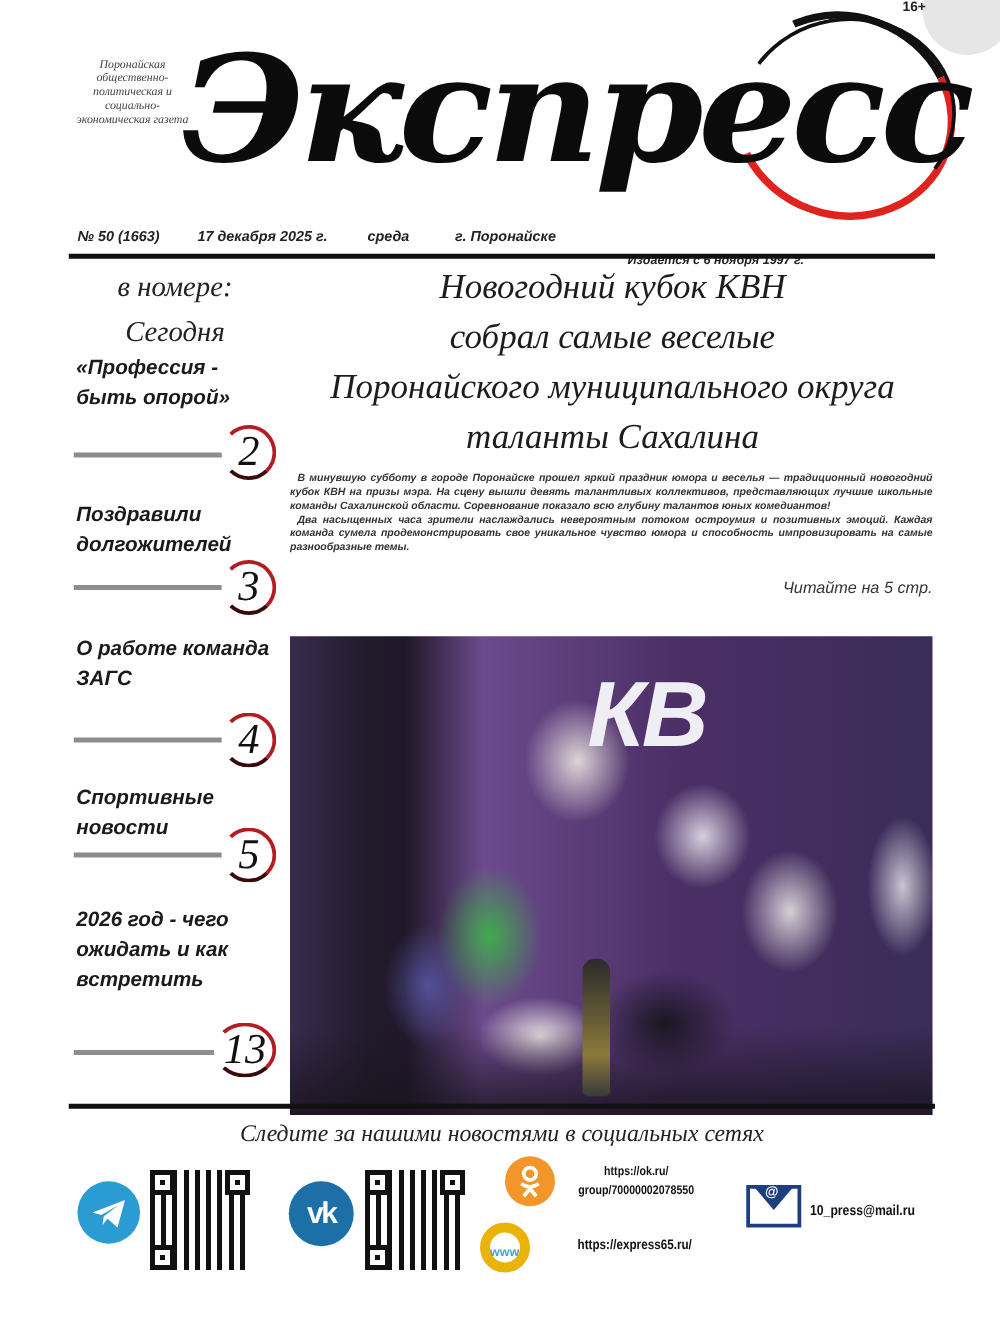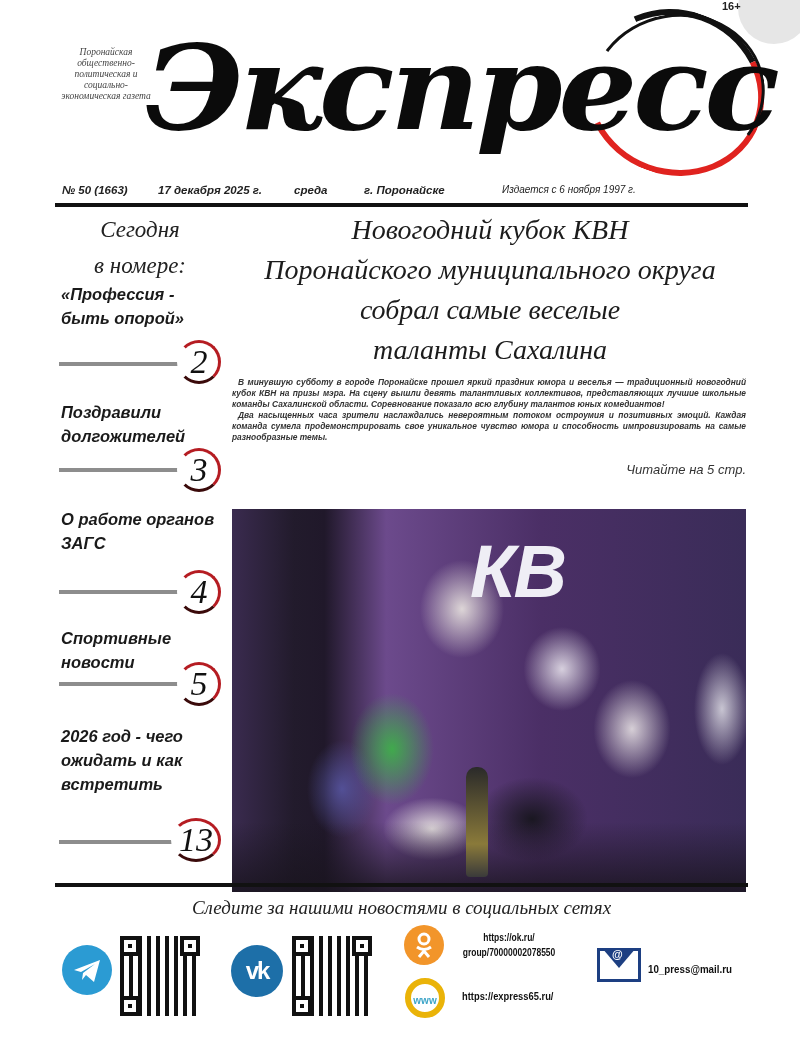--- a/index.html
+++ b/index.html
@@ -10,21 +10,21 @@
   .age-badge { position: absolute; top: 0px; left: 722px; font-family: "Liberation Sans", sans-serif; font-weight: bold; font-size: 11px; color: #222; }
 
   .tagline { position: absolute; left: 60px; top: 47px; width: 92px; text-align: center; font-family: "Liberation Serif", serif; font-style: italic; font-size: 9.5px; line-height: 11px; color: #444; }
   .logo-wrap { position: absolute; left: 145px; top: 8px; width: 620px; height: 170px; }
   .logo-ring { position: absolute; left: 440px; top: 2px; width: 180px; height: 165px; border-radius: 50%; border: 6px solid #e0231f; border-left-color: transparent; border-top-color: #111; transform: rotate(20deg); }
   .logo-ring2 { position: absolute; left: 445px; top: 6px; width: 175px; height: 158px; border-radius: 50%; border: 3px solid #111; border-left-color: transparent; border-bottom-color: transparent; transform: rotate(-10deg); }
   .logo-text { position: absolute; left: 0; top: 10px; font-family: "DejaVu Serif", serif; font-style: italic; font-weight: bold; font-size: 118px; letter-spacing: -4px; color: #0b0b0b; line-height: 140px; transform: scaleX(1.05); transform-origin: left; }
 
   .dateline { position: absolute; left: 62px; top: 184px; width: 688px; height: 14px; font-size: 11.5px; font-style: italic; font-weight: bold; color: #222; }
   .dateline span { position: absolute; top: 0; white-space: nowrap; }
-  .dateline .since { font-weight: normal; font-size: 10px; }
+  .dateline .since { font-weight: bold; font-size: 10px; margin-top: 19px; }
   .rule-thick { position: absolute; left: 55px; top: 203px; width: 693px; height: 4px; background: #111; }
 
   .sidebar { position: absolute; left: 55px; top: 212px; width: 170px; }
   .sidebar-head { position: absolute; left: 0; top: 0; width: 170px; text-align: center; font-family: "Liberation Serif", serif; font-style: italic; font-size: 23px; line-height: 36px; color: #222; }
   .toc-item { position: absolute; left: 6px; width: 160px; font-style: italic; font-weight: bold; font-size: 16.5px; line-height: 24px; color: #1a1a1a; }
   .toc-bar { position: absolute; left: 4px; height: 4px; background: #8d8d8d; width: 122px; }
   .toc-num { position: absolute; width: 44px; height: 44px; border-radius: 50%; border: 3px solid #b51c22; border-left-color: #fff; border-bottom-color: #3a0a0a; font-family: "Liberation Serif", serif; font-style: italic; font-size: 34px; line-height: 38px; text-align: center; color: #111; background: #fff; }
 
   .headline { position: absolute; left: 232px; top: 210px; width: 516px; text-align: center; font-family: "Liberation Serif", serif; font-style: italic; font-size: 28px; line-height: 40px; color: #1c1c1c; }
 
@@ -51,21 +51,21 @@
   .follow { position: absolute; left: 55px; top: 897px; width: 693px; text-align: center; font-family: "Liberation Serif", serif; font-style: italic; font-size: 19px; color: #222; }
 
   .tg-icon { position: absolute; left: 62px; top: 945px; width: 50px; height: 50px; border-radius: 50%; background: #2b9bd3; }
   .vk-icon { position: absolute; left: 231px; top: 945px; width: 52px; height: 52px; border-radius: 50%; background: #1d6fa8; color: #fff; font-weight: bold; font-size: 24px; line-height: 52px; text-align: center; letter-spacing: -2px; }
   .qr { position: absolute; width: 80px; height: 80px; background:
       repeating-linear-gradient(90deg, #111 0 4px, transparent 4px 9px),
       repeating-linear-gradient(0deg, rgba(255,255,255,0.75) 0 3px, transparent 3px 7px), #fff; }
   .qr .finder { position: absolute; width: 20px; height: 20px; border: 4px solid #111; background: #fff; }
   .qr .finder::after { content: ""; position: absolute; left: 4px; top: 4px; width: 4px; height: 4px; background: #111; }
   .ok-icon { position: absolute; left: 404px; top: 925px; width: 40px; height: 40px; border-radius: 50%; background: #f2952a; color: #fff; font-size: 20px; text-align: center; line-height: 40px; font-weight: bold; }
-  .www-icon { position: absolute; left: 405px; top: 978px; width: 40px; height: 40px; border-radius: 50%; border: 6px solid #eab308; color: #3da5c8; font-weight: bold; font-size: 10px; line-height: 34px; text-align: center; }
+  .www-icon { position: absolute; left: 384px; top: 978px; width: 40px; height: 40px; border-radius: 50%; border: 8px solid #eab308; color: #3da5c8; font-weight: bold; font-size: 10px; line-height: 34px; }
   .link-ok { position: absolute; left: 458px; top: 930px; width: 120px; text-align: center; font-family: "Liberation Sans Narrow", "Liberation Sans", sans-serif; font-size: 10px; line-height: 15px; color: #111; font-weight: bold; transform: scaleX(0.85); transform-origin: left; }
   .link-site { position: absolute; left: 462px; top: 990px; font-size: 11px; font-weight: bold; color: #111; transform: scaleX(0.85); transform-origin: left; }
   .mail-icon { position: absolute; left: 597px; top: 948px; width: 44px; height: 34px; border: 3px solid #1d3f82; background: #fff; }
   .mail-icon .flap { position: absolute; left: 2px; top: -3px; width: 34px; height: 20px; background: #1d3f82; clip-path: polygon(0 0, 100% 0, 50% 100%); }
   .mail-icon .at { position: absolute; left: 12px; top: -3px; color: #fff; font-size: 11px; font-weight: bold; }
   .mail-text { position: absolute; left: 648px; top: 963px; font-size: 11.5px; font-weight: bold; color: #111; transform: scaleX(0.85); transform-origin: left; }
 </style>
 </head>
 <body>
 
@@ -84,49 +84,49 @@
   <span style="left:0">№ 50 (1663)</span>
   <span style="left:96px">17 декабря 2025 г.</span>
   <span style="left:232px">среда</span>
   <span style="left:302px">г. Поронайске</span>
   <span class="since" style="left:440px">Издается с 6 ноября 1997 г.</span>
 </div>
 <div class="rule-thick"></div>
 
 <div class="sidebar">
   <div class="sidebar-head">
+    <div>в номере:</div>
     <div>Сегодня</div>
-    <div>в номере:</div>
   </div>
 
   <div class="toc-item" style="top:70px">«Профессия - быть опорой»</div>
   <div class="toc-bar" style="top:150px"></div>
   <div class="toc-num" style="left:122px; top:128px">2</div>
 
   <div class="toc-item" style="top:188px">Поздравили долгожителей</div>
   <div class="toc-bar" style="top:256px"></div>
   <div class="toc-num" style="left:122px; top:236px">3</div>
 
-  <div class="toc-item" style="top:295px">О работе органов ЗАГС</div>
+  <div class="toc-item" style="top:295px">О работе команда ЗАГС</div>
   <div class="toc-bar" style="top:378px"></div>
   <div class="toc-num" style="left:122px; top:358px">4</div>
 
   <div class="toc-item" style="top:414px">Спортивные новости</div>
   <div class="toc-bar" style="top:470px"></div>
   <div class="toc-num" style="left:122px; top:450px">5</div>
 
   <div class="toc-item" style="top:512px">2026 год - чего ожидать и как встретить</div>
   <div class="toc-bar" style="top:628px"></div>
   <div class="toc-num" style="left:116px; top:606px; width:50px">13</div>
 </div>
 
 <div class="headline">
   <div>Новогодний кубок КВН</div>
+  <div>собрал самые веселые</div>
   <div>Поронайского муниципального округа</div>
-  <div>собрал самые веселые</div>
   <div>таланты Сахалина</div>
 </div>
 
 <div class="lead">
   <p>В минувшую субботу в городе Поронайске прошел яркий праздник юмора и веселья — традиционный новогодний кубок КВН на призы мэра. На сцену вышли девять талантливых коллективов, представляющих лучшие школьные команды Сахалинской области. Соревнование показало всю глубину талантов юных комедиантов!</p>
   <p>Два насыщенных часа зрители наслаждались невероятным потоком остроумия и позитивных эмоций. Каждая команда сумела продемонстрировать свое уникальное чувство юмора и способность импровизировать на самые разнообразные темы.</p>
 </div>
 <div class="readmore">Читайте на 5 стр.</div>
 
 <div class="photo" title="Команды КВН на сцене с кубком">

